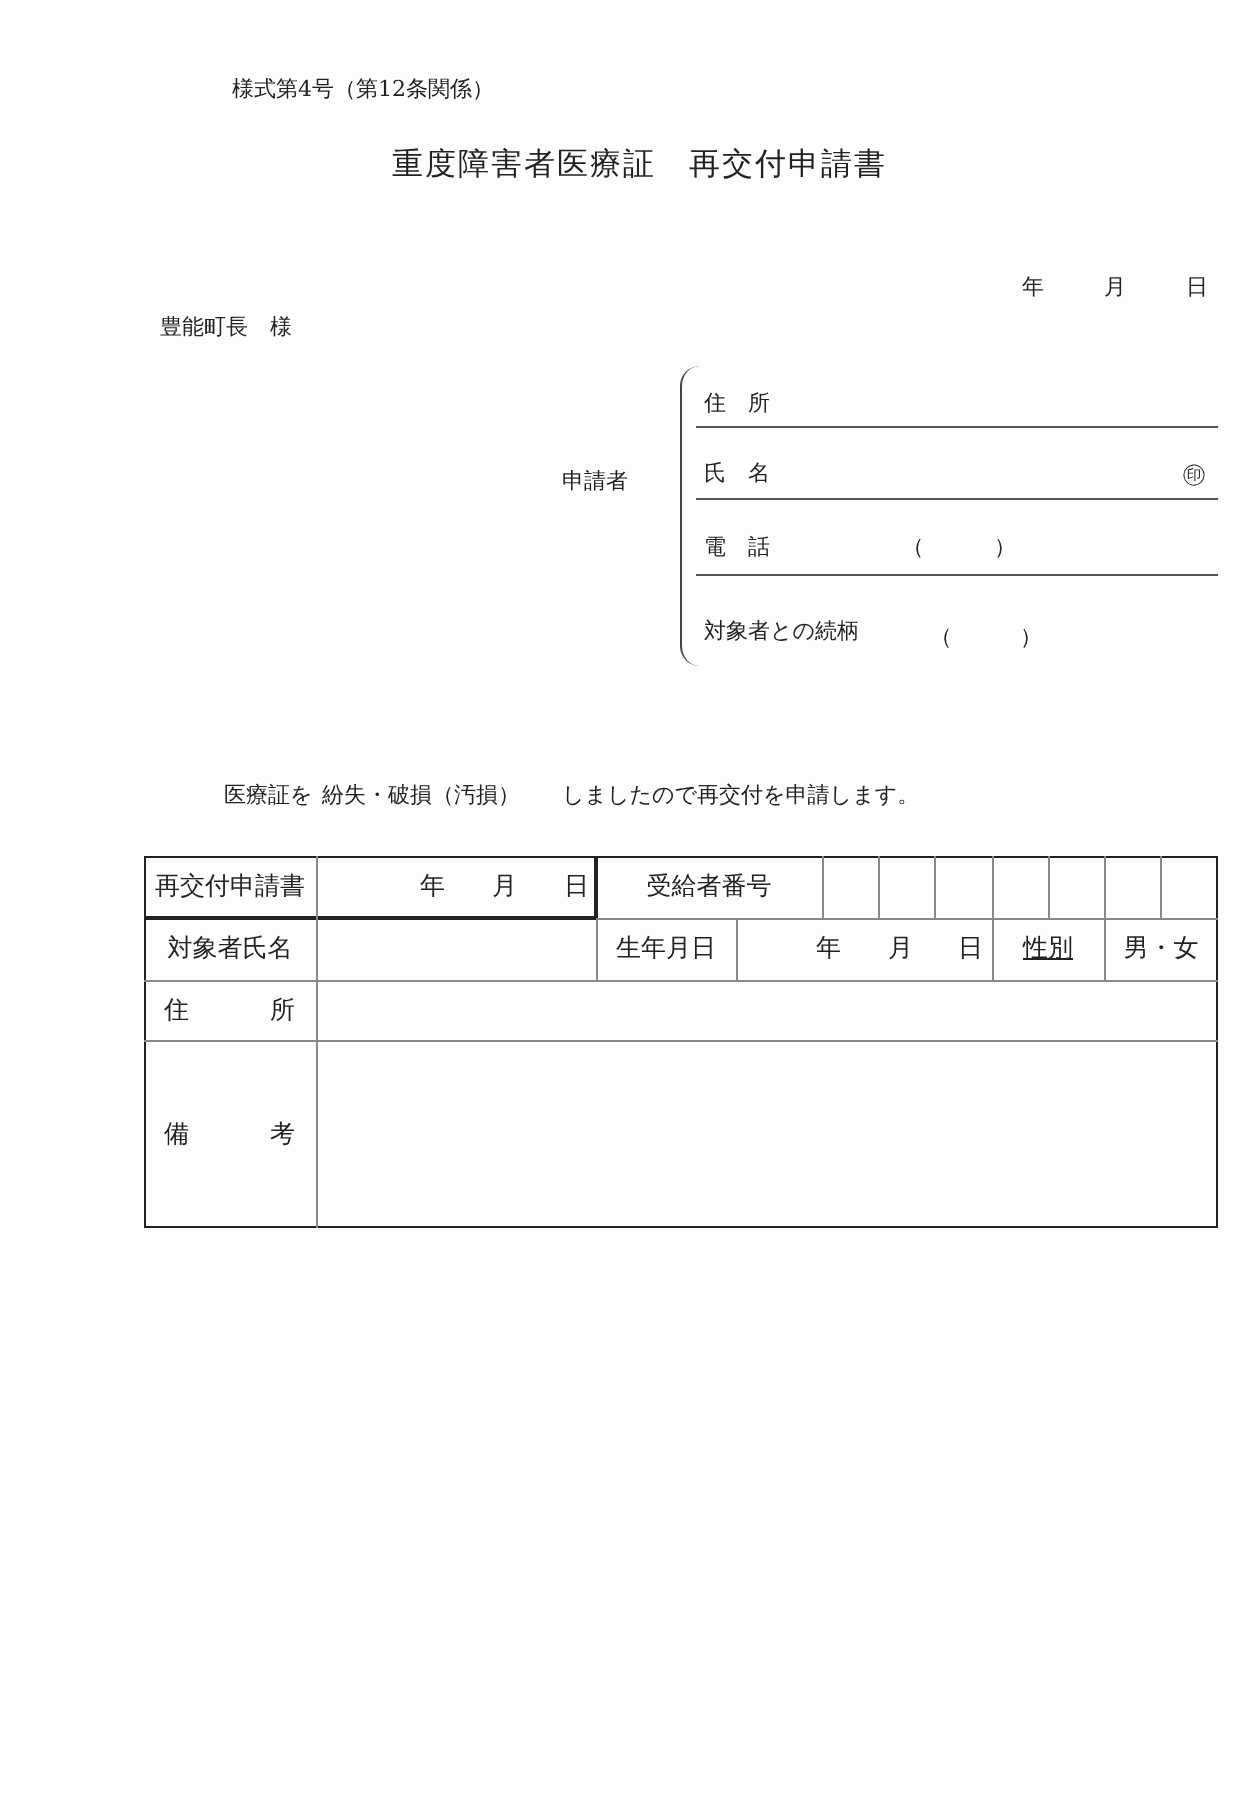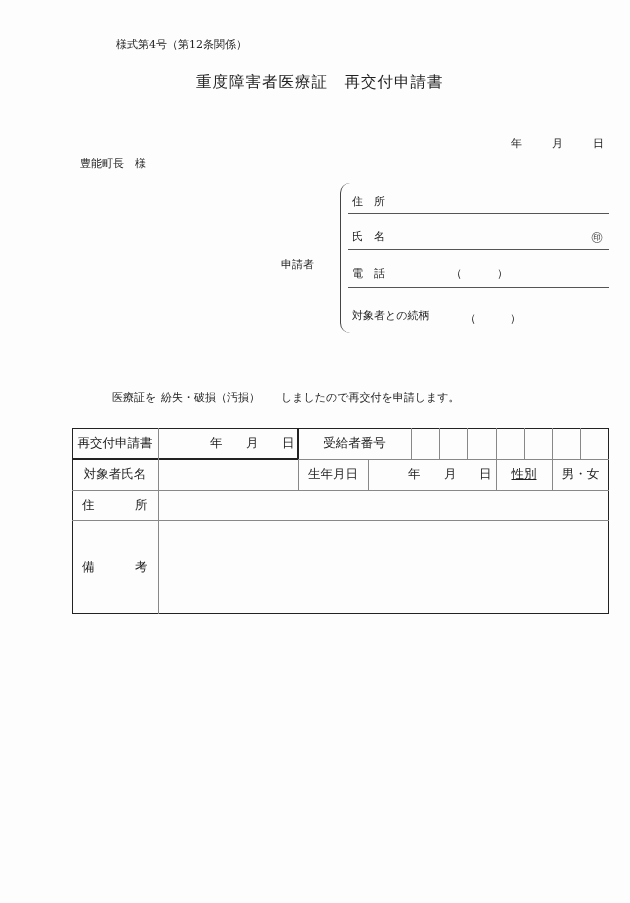--- a/index.html
+++ b/index.html
@@ -26,21 +26,21 @@
 <div class="abs title" style="left:196px;top:72px;">重度障害者医療証　再交付申請書</div>
 
 <div class="abs t13" style="left:511px;top:136px;">
   <span style="position:absolute;left:0;">年</span>
   <span style="position:absolute;left:41px;">月</span>
   <span style="position:absolute;left:82px;">日</span>
 </div>
 
 <div class="abs t13" style="left:80px;top:156px;">豊能町長　様</div>
 
-<div class="abs t13" style="left:281px;top:257px;">申請者</div>
+<div class="abs t13" style="left:281px;top:233px;">申請者</div>
 <div class="bracket"></div>
 
 <div class="abs t13" style="left:352px;top:194px;">住　所</div>
 <div class="abs t13" style="left:420px;top:194px;width:185px;height:16px;"></div>
 <div class="hline" style="left:348px;top:213px;width:261px;"></div>
 
 <div class="abs t13" style="left:352px;top:229px;">氏　名</div>
 <div class="abs t13" style="left:420px;top:229px;width:160px;height:16px;"></div>
 <div class="abs" style="left:591px;top:229px;font-size:12px;">㊞</div>
 <div class="hline" style="left:348px;top:249px;width:261px;"></div>

